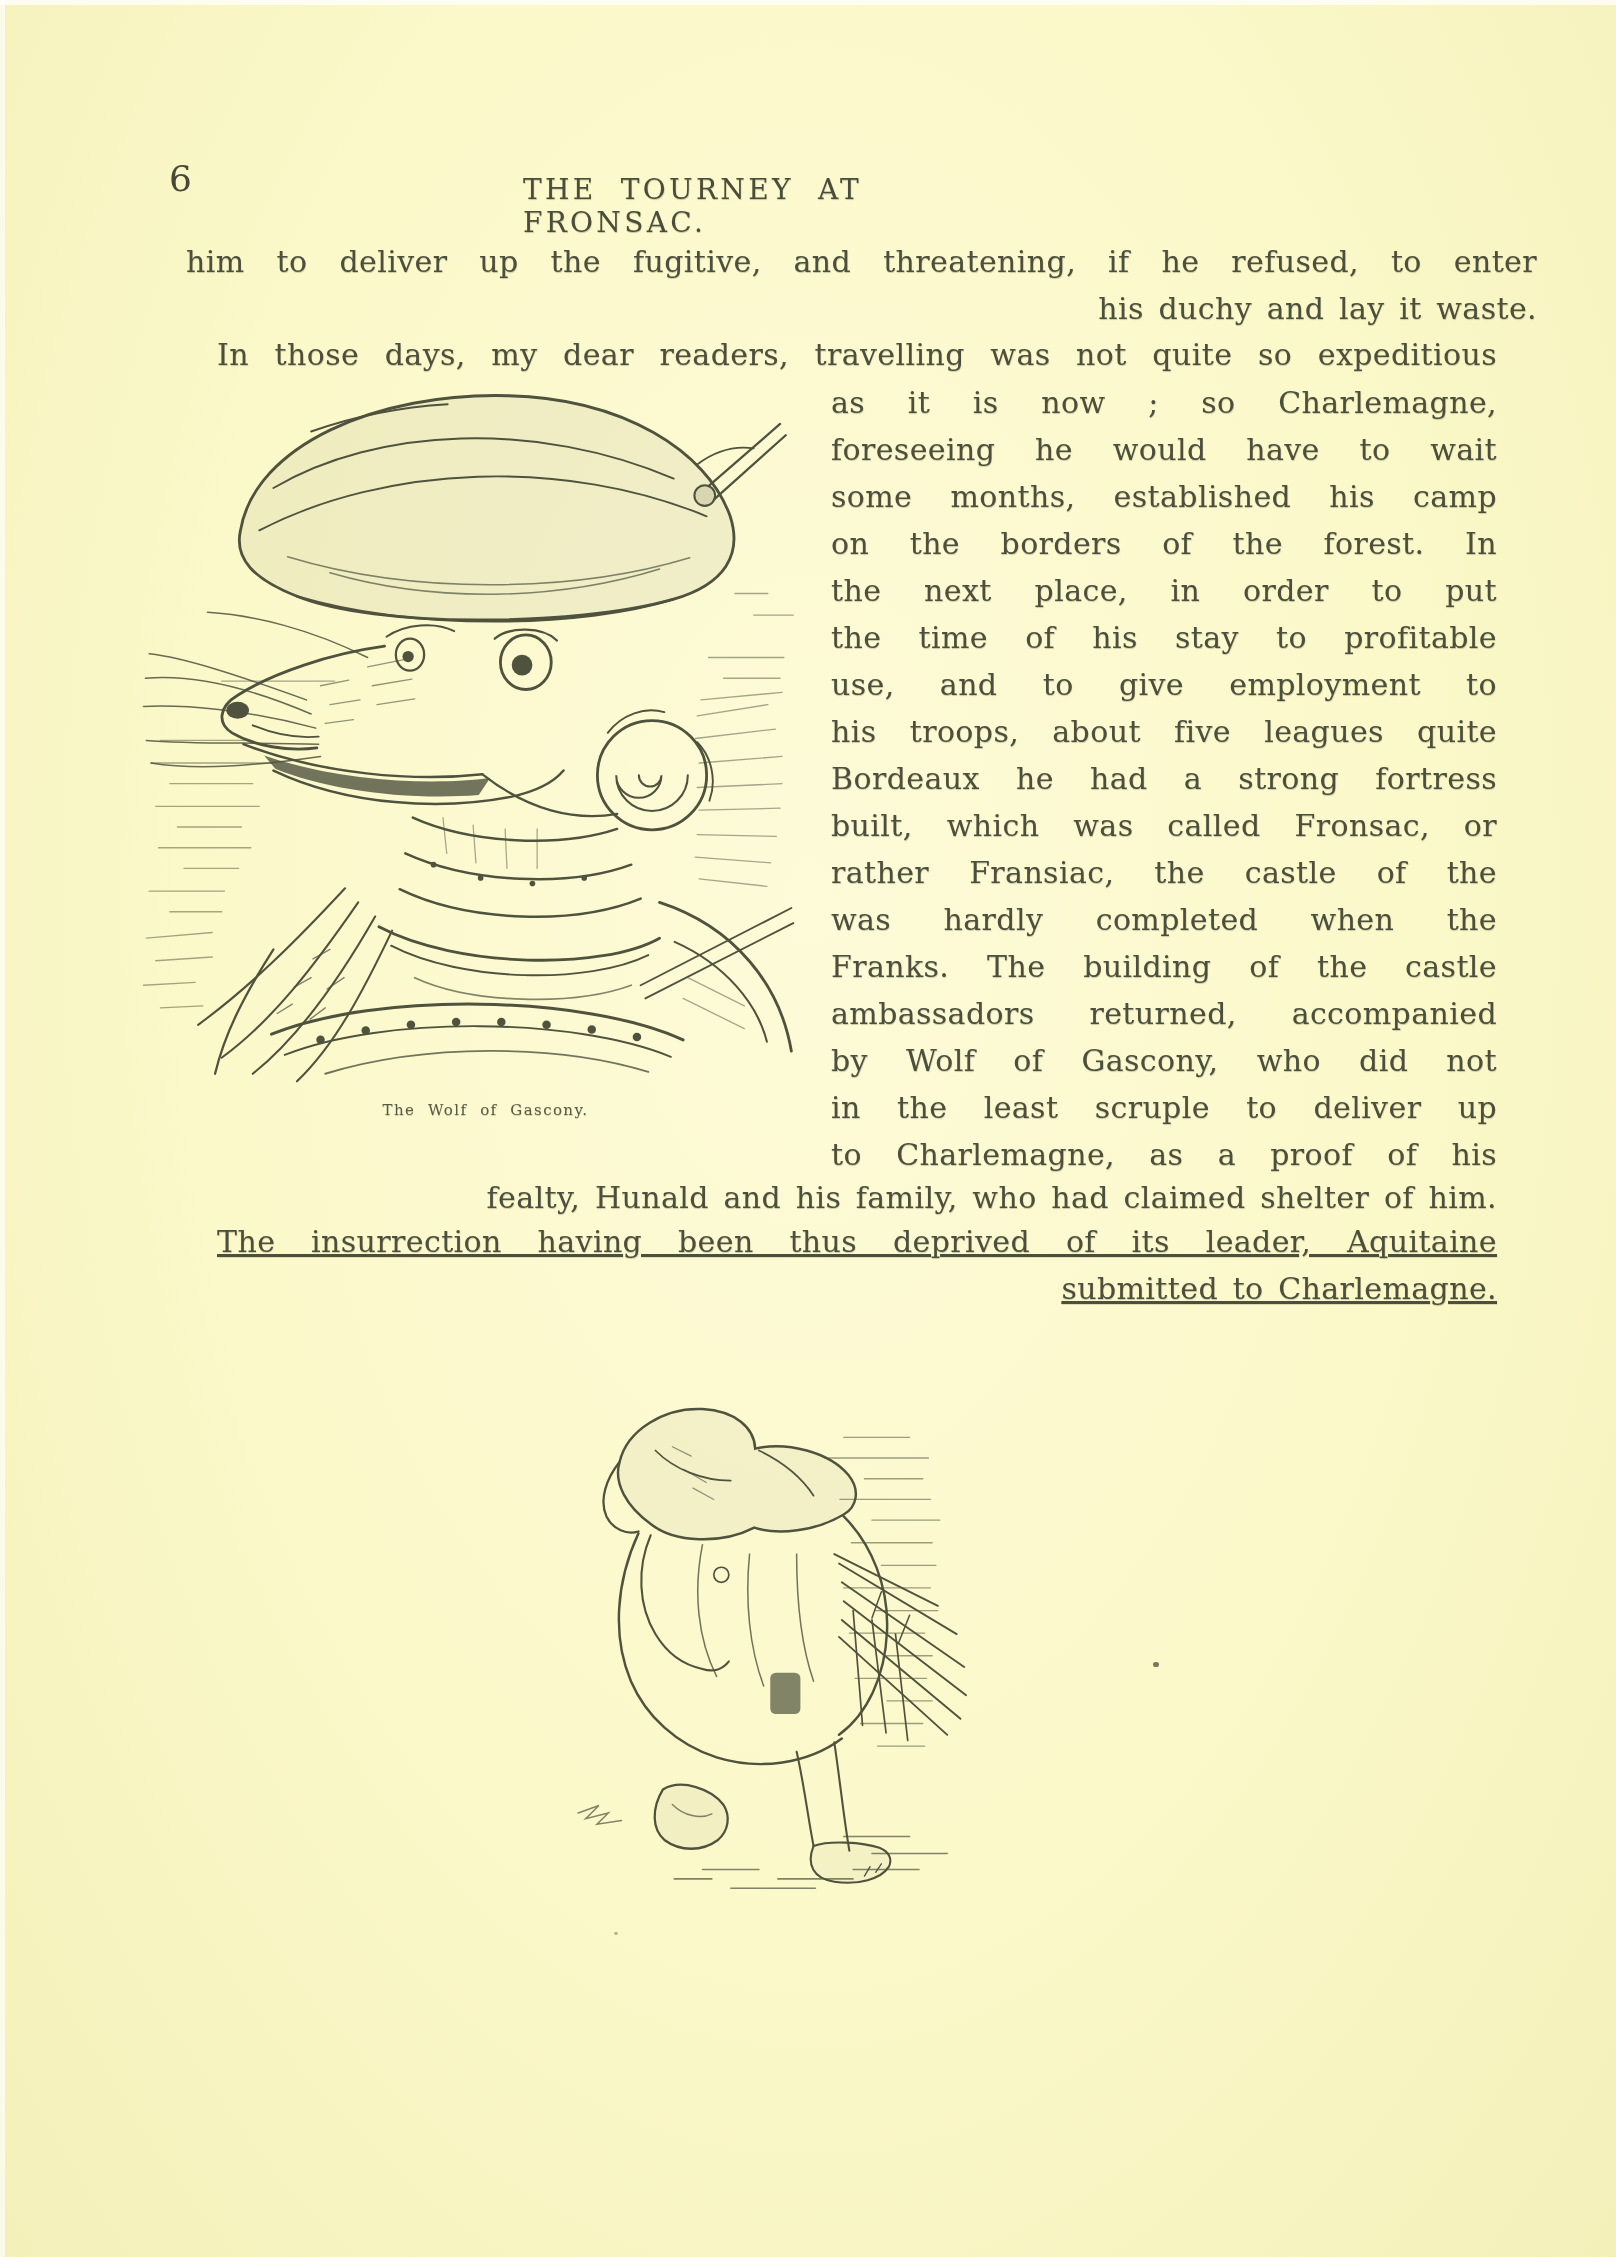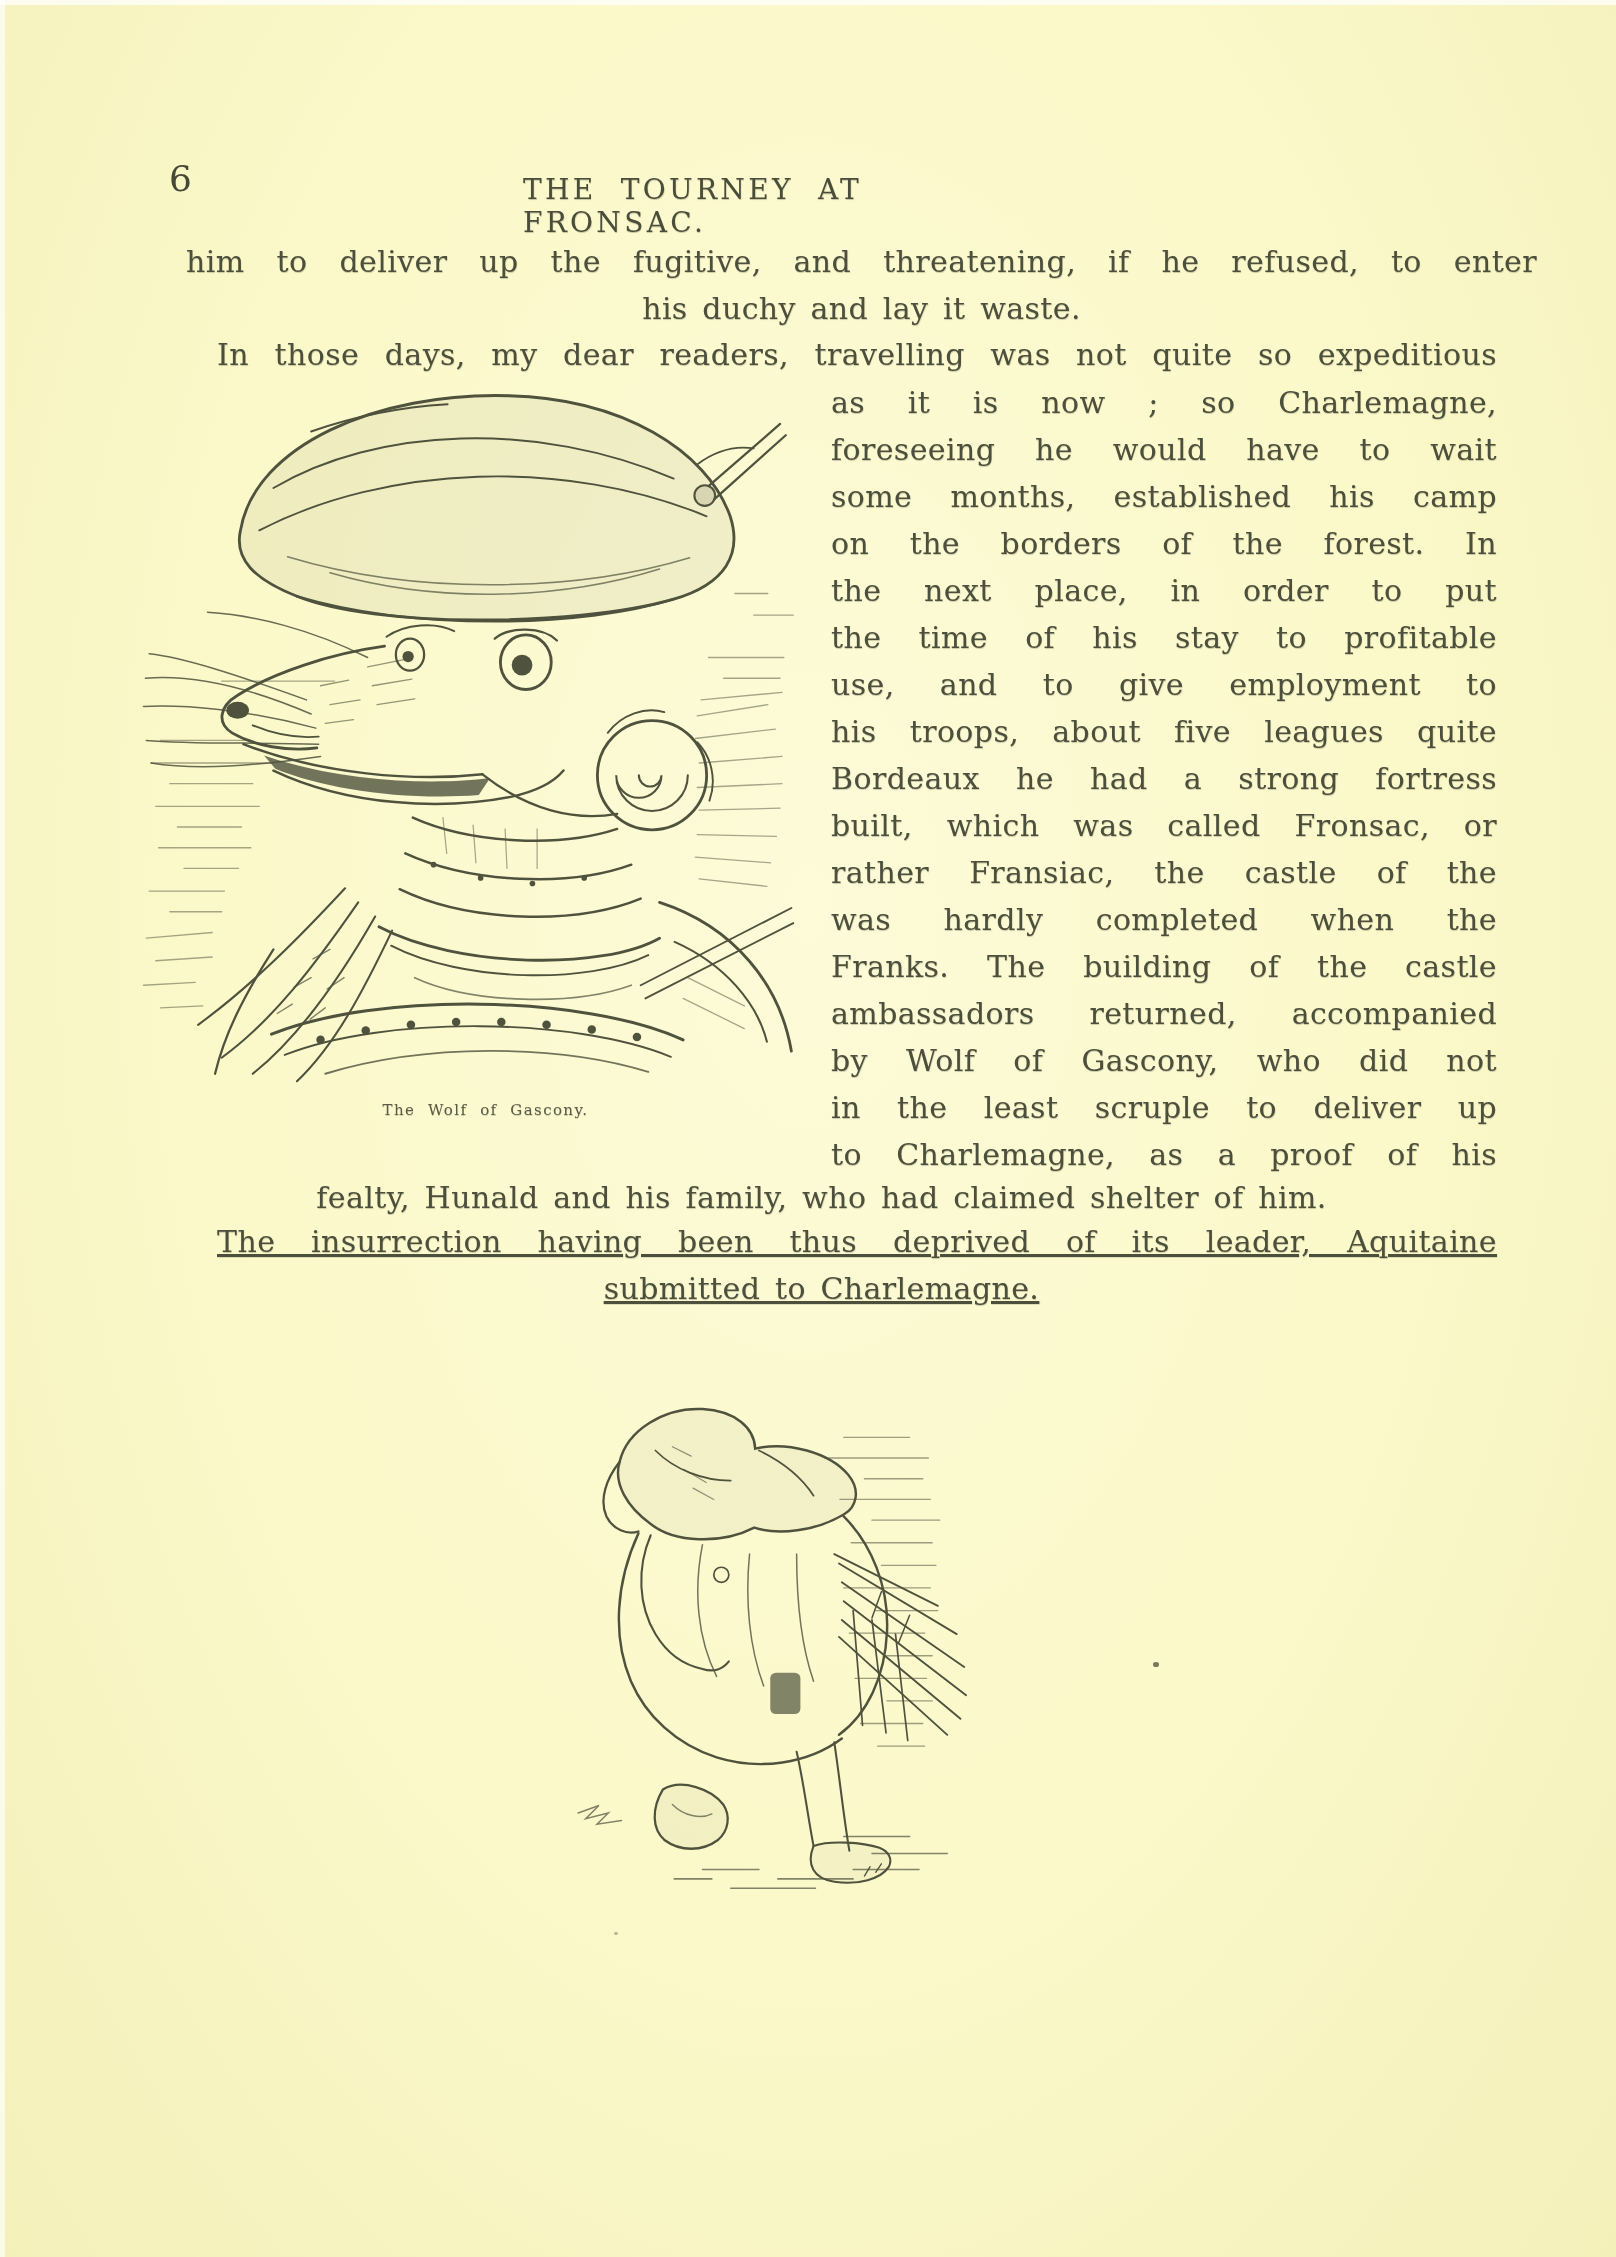--- a/index.html
+++ b/index.html
@@ -16,21 +16,21 @@
   .edge-top{position:absolute;left:0;top:0;width:100%;height:4.7px;background:rgba(255,255,255,.75);}
   .edge-left{position:absolute;left:0;top:0;width:4.7px;height:100%;background:rgba(255,255,255,.65);}
   .txt{
     position:absolute;
     font-size:30px;line-height:47px;
     letter-spacing:0.4px;word-spacing:4.7px;
     color:#4c4f3b;
     text-shadow:0.4px 0.6px 0.7px rgba(76,79,59,.28);
   }
   .jline{text-align:justify;text-align-last:justify;}
-  .nline{text-align:center;}
+  .nline{text-align:right;}
   .pagenum{position:absolute;font-size:36px;color:#454836;}
   .runhead{
     position:absolute;font-size:28px;letter-spacing:3.3px;word-spacing:12.2px;
     color:#4a4d39;text-align:left;
     text-shadow:0.4px 0.6px 0.7px rgba(76,79,59,.3);
   }
   .caption{
     position:absolute;font-size:15px;letter-spacing:1.4px;word-spacing:6.6px;
     color:#585b45;text-align:center;
     text-shadow:0.3px 0.5px 0.6px rgba(76,79,59,.25);

